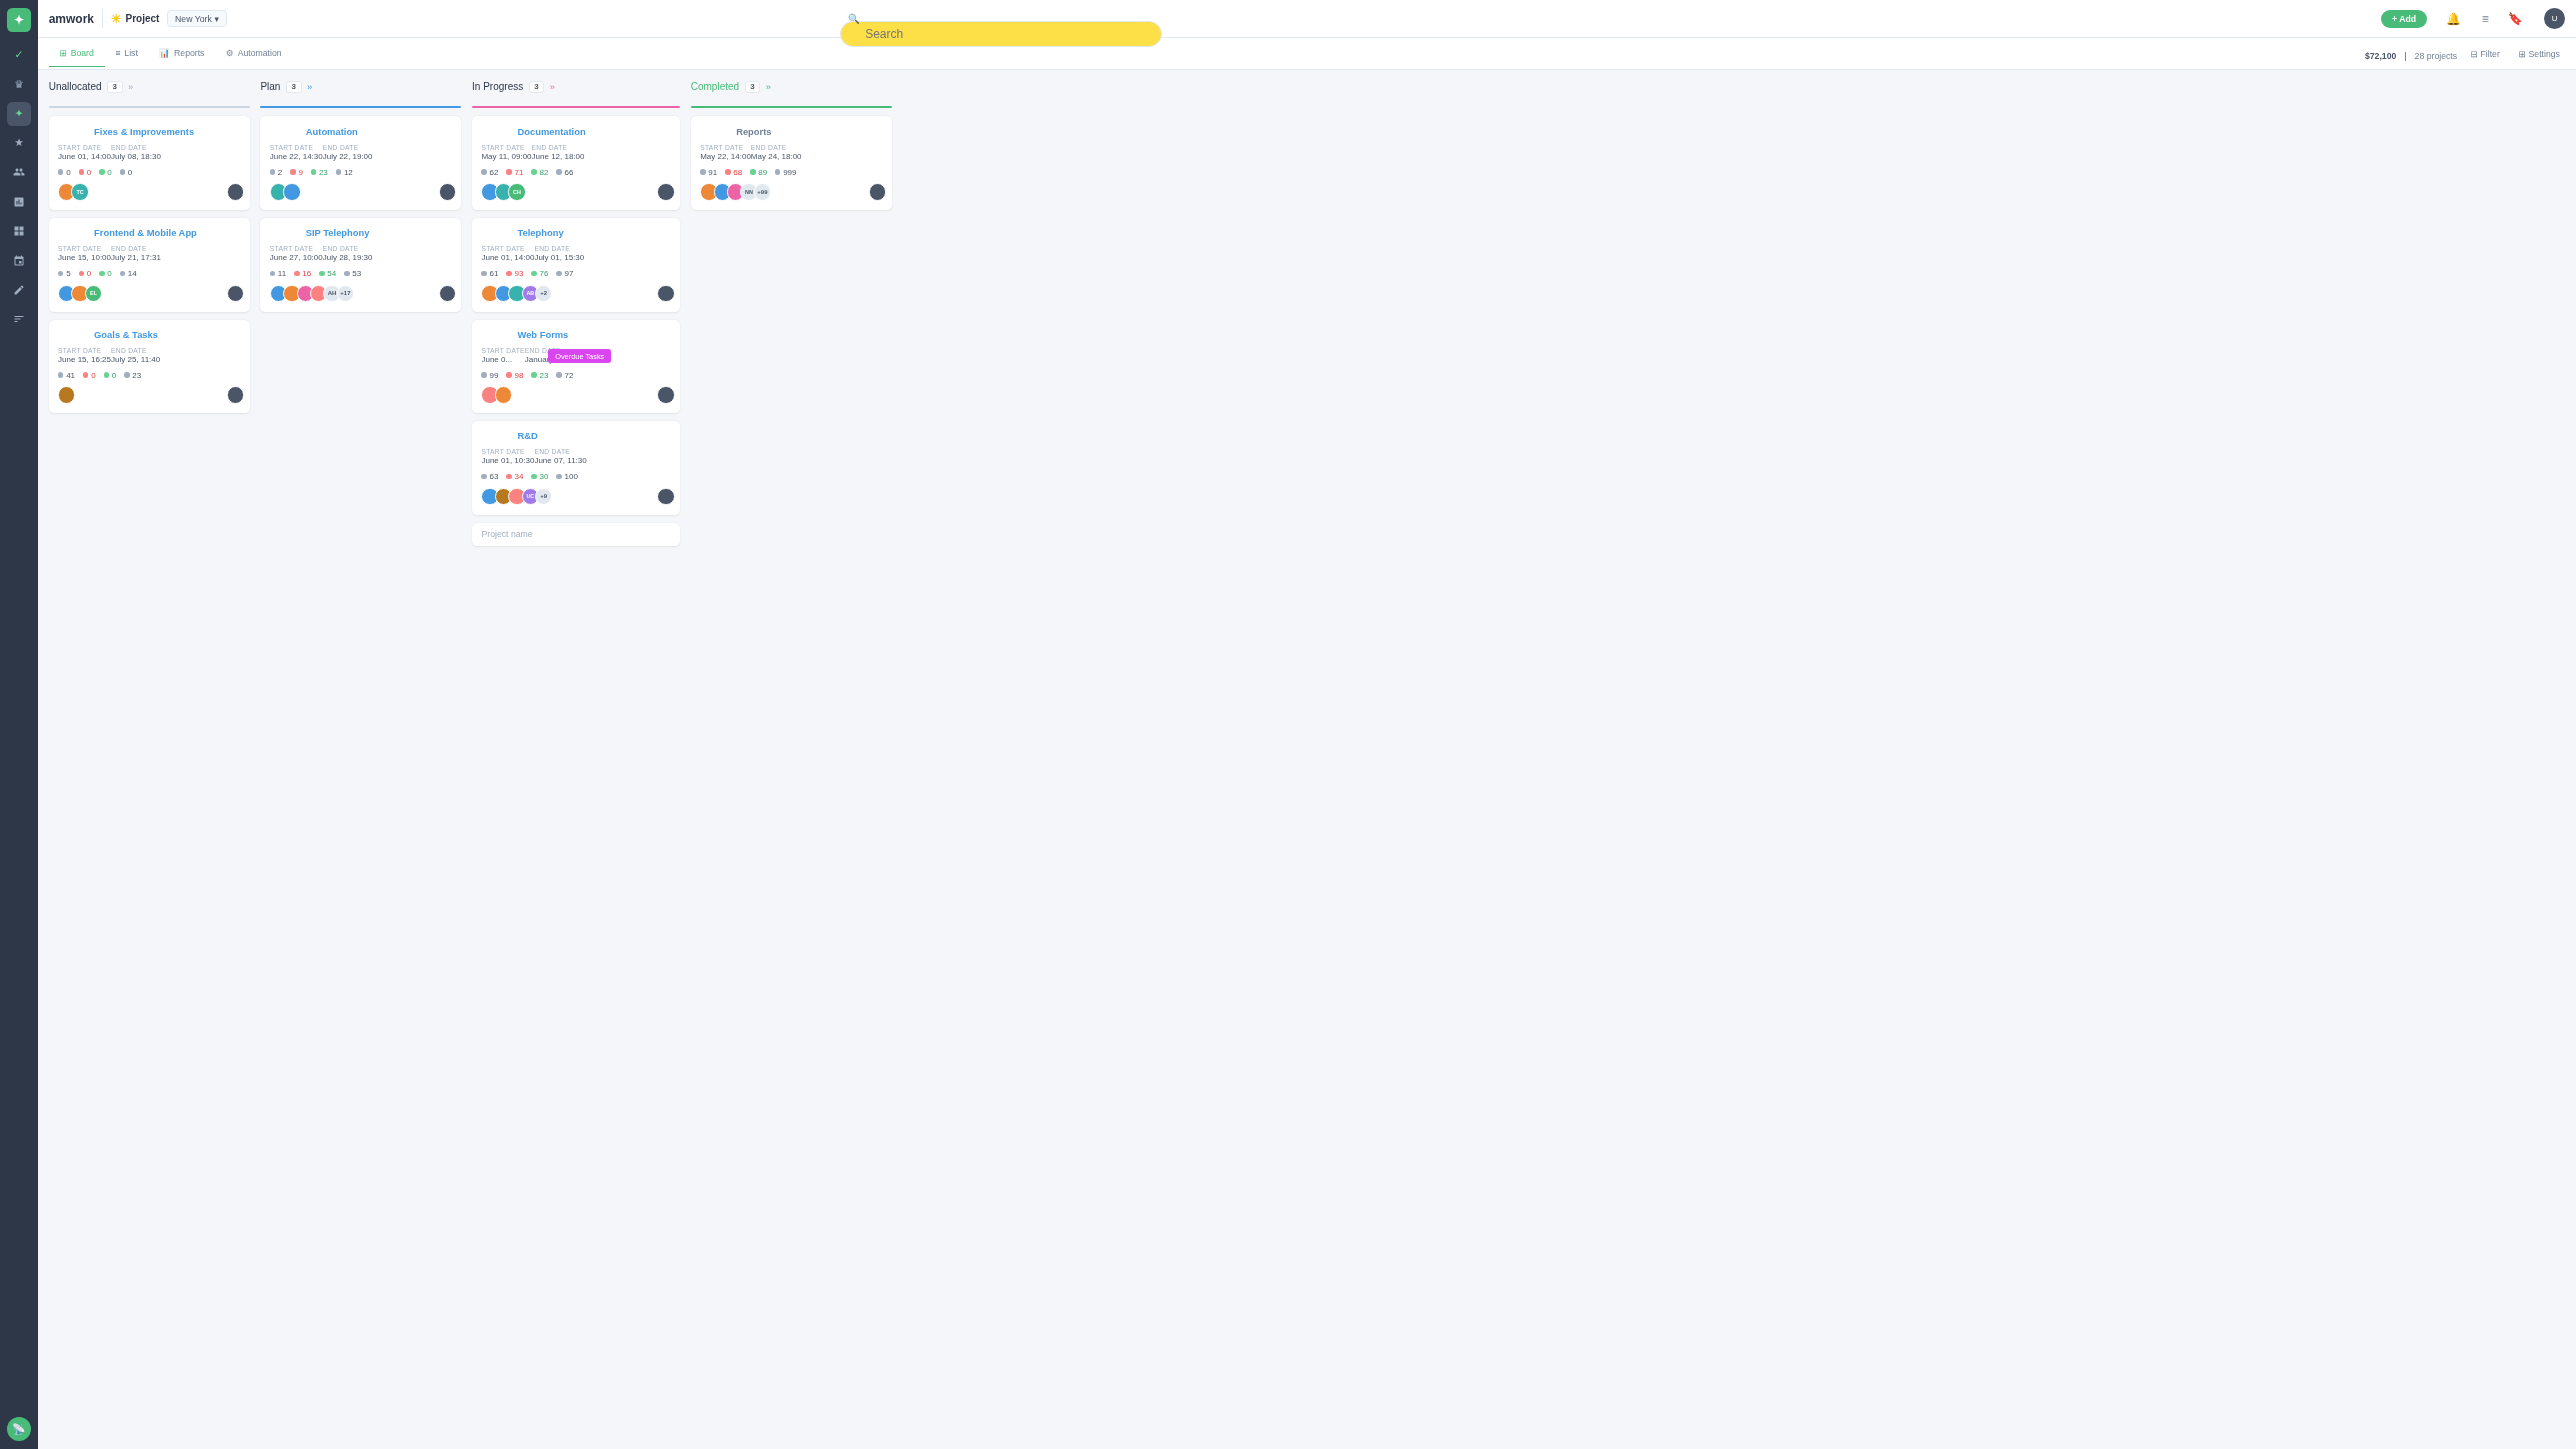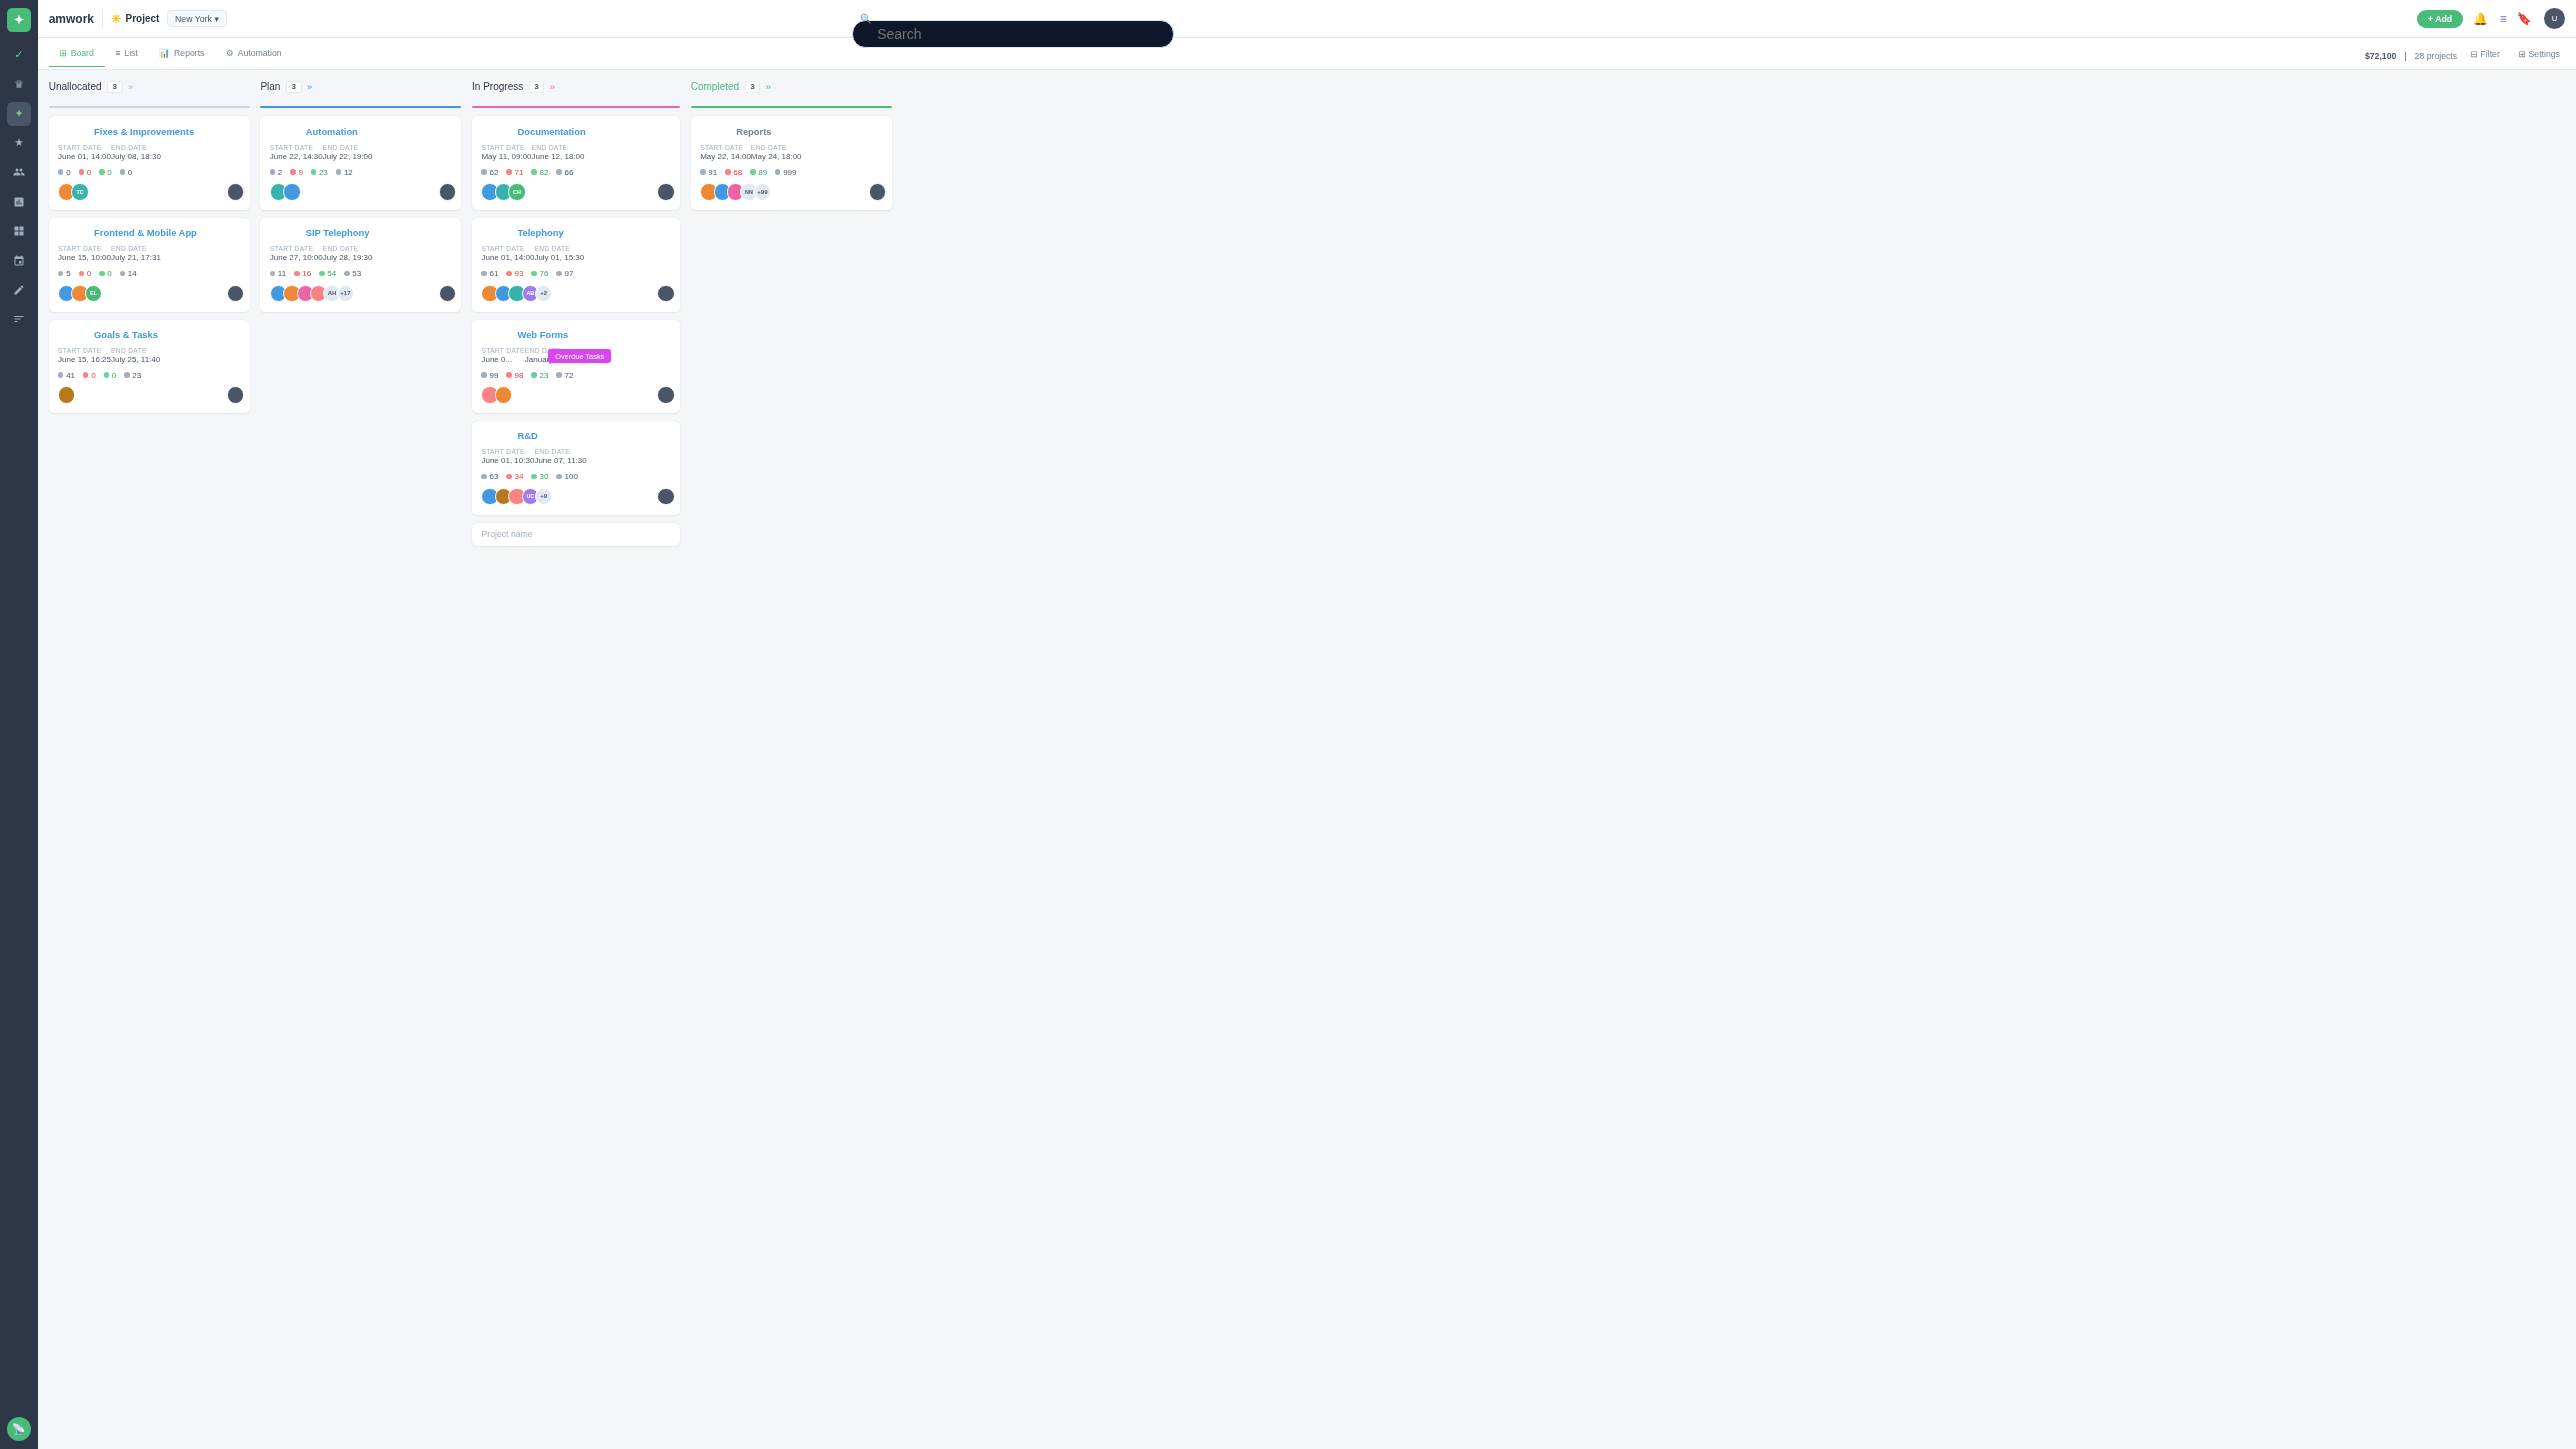--- a/index.html
+++ b/index.html
@@ -18,23 +18,23 @@
     .main { flex: 1; display: flex; flex-direction: column; overflow: hidden; }
 
     
     .topbar { background: white; height: 38px; display: flex; align-items: center; padding: 0 10.7px; gap: 8px; border-bottom: 0.7px solid #e2e8f0; flex-shrink: 0; }
     .topbar-logo { font-size: 12px; font-weight: 700; color: #2d3748; }
     .topbar-divider { width: 0.7px; height: 19px; background: #e2e8f0; }
     .topbar-project { display: flex; align-items: center; gap: 4px; font-size: 10px; font-weight: 600; color: #2d3748; }
     .topbar-project-icon { color: #f6c90e; font-size: 12px; }
     .topbar-location { display: flex; align-items: center; gap: 2.7px; background: #f7fafc; border: 0.7px solid #e2e8f0; border-radius: 4px; padding: 2.7px 6.7px; cursor: pointer; font-size: 8.7px; color: #4a5568; }
     .search-bar { flex: 1; max-width: 322px; margin: 0 auto; position: relative; display: flex; align-items: center; }
-    .search-bar input { width: 100%; padding: 4.7px 8px 4.7px 24px; border: 0.7px solid #e2e8f0; border-radius: 13.4px; font-size: 14px; color: #718096; background: #0f172a; outline: none; margin-top: 31px; }
+    .search-bar input { width: 100%; padding: 4.7px 8px 4.7px 24px; border: 0.7px solid #e2e8f0; border-radius: 13.4px; font-size: 12px; color: #718096; background: #fde047; outline: none; margin-top: 31px; }
     .search-icon { position: absolute; left: 8px; color: #a0aec0; font-size: 9.4px; }
-    .topbar-actions { display: flex; align-items: center; gap: 11px; margin-left: auto; }
+    .topbar-actions { display: flex; align-items: center; gap: 20px; margin-left: auto; }
     .add-btn { background: #48bb78; color: white; border: none; border-radius: 13.4px; padding: 4px 10.7px; cursor: pointer; font-size: 8.7px; font-weight: 600; display: flex; align-items: center; gap: 2.7px; }
     .topbar-icon-btn { color: #718096; font-size: 12px; cursor: pointer; background: none; border: none; }
     .avatar-circle { width: 21.5px; height: 21.5px; border-radius: 50%; background: #4a5568; overflow: hidden; display: flex; align-items: center; justify-content: center; color: white; font-size: 8px; }
 
     
     .nav-tabs { background: white; height: 32px; display: flex; align-items: center; padding: 0 10.7px; border-bottom: 0.7px solid #e2e8f0; flex-shrink: 0; }
     .nav-tab { padding: 8px 10.7px; font-size: 8.7px; font-weight: 500; color: #718096; cursor: pointer; border-bottom: 1.3px solid transparent; display: flex; align-items: center; gap: 4px; }
     .nav-tab.active { color: #48bb78; border-bottom-color: #48bb78; }
     .nav-tab-right { margin-left: auto; display: flex; align-items: flex-end; gap: 8px; font-size: 8.7px; color: #4a5568; }
     .budget-info { font-weight: 600; }

